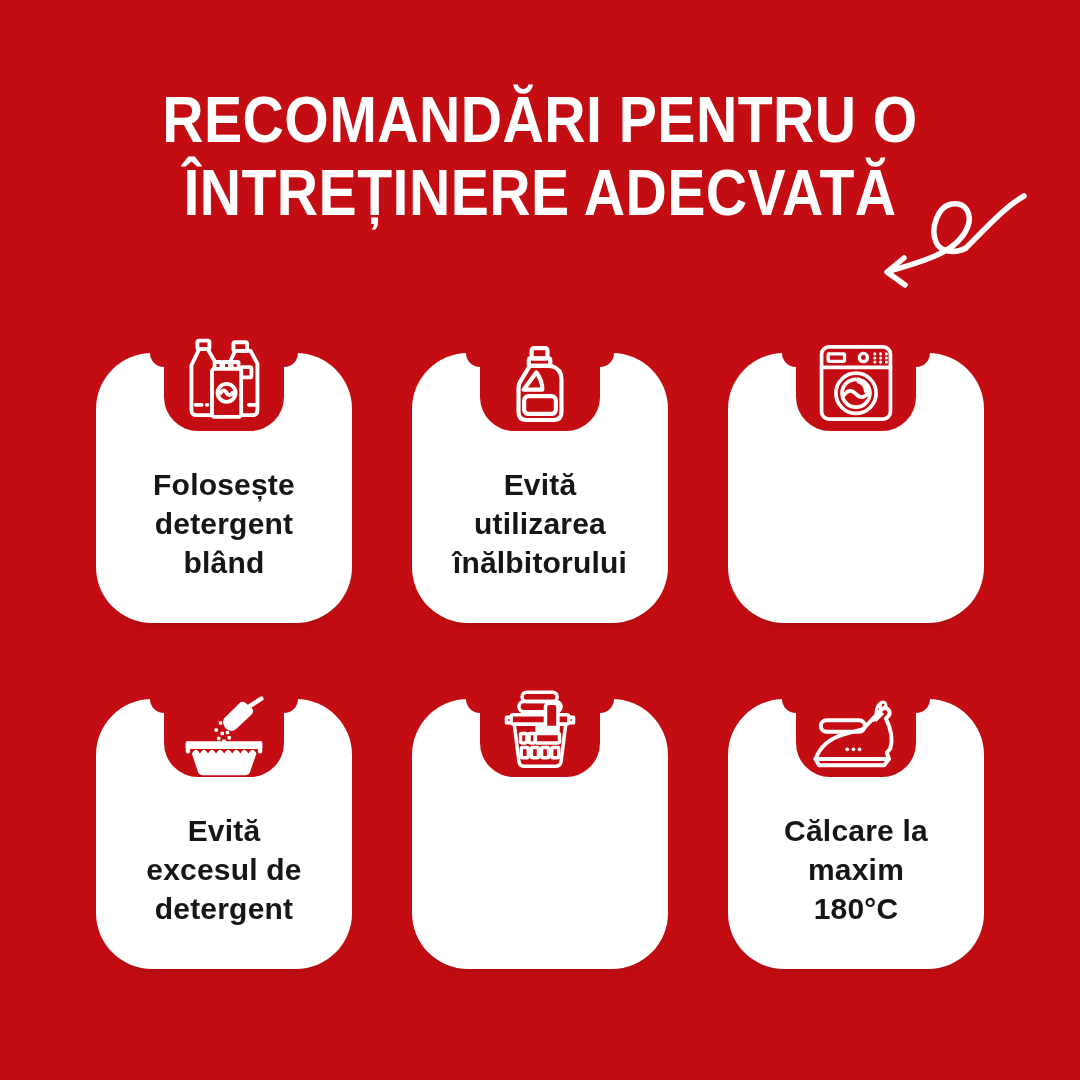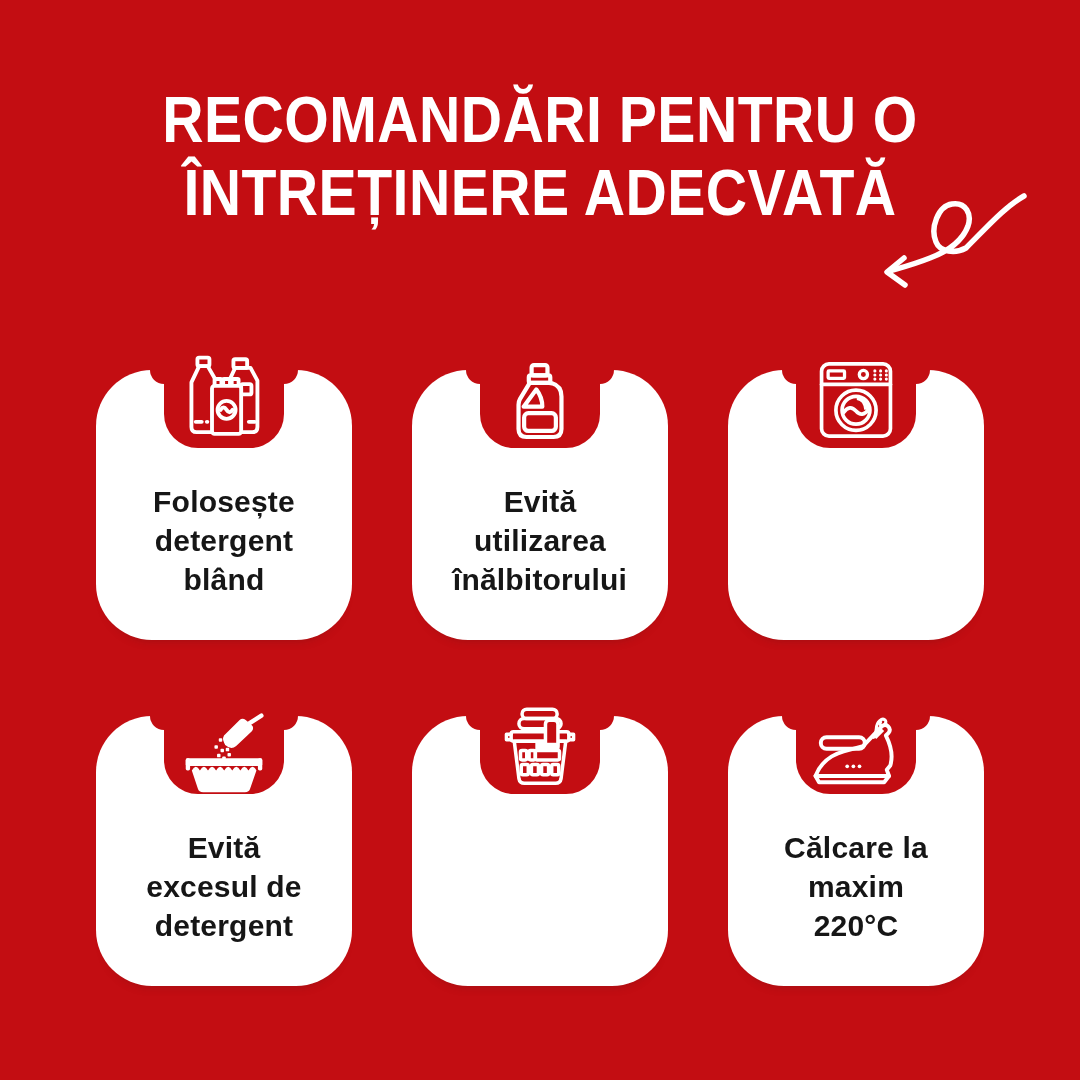--- a/index.html
+++ b/index.html
@@ -25,21 +25,21 @@
     line-height:1.12;
     letter-spacing:.5px;
     white-space:pre-line;
     transform:scaleX(.88);
     transform-origin:center top;
   }
   .doodle-arrow{
     position:absolute;left:865px;top:182px;
   }
   .grid{
-    position:absolute;top:370px;left:96px;
+    position:absolute;top:353px;left:96px;
     display:grid;
     grid-template-columns:repeat(3,256px);
     grid-auto-rows:270px;
     column-gap:60px;
     row-gap:76px;
   }
   .card{
     position:relative;
     background:var(--card);
     border-radius:56px;
@@ -237,16 +237,16 @@
               <circle cx="40" cy="57" r="2.1"></circle>
                 <circle cx="47" cy="57" r="2.1"></circle>
                 <circle cx="54" cy="57" r="2.1"></circle>
             </g>
           </g>
         </svg>
       </span>
     </div>
     <div class="label">Călcare la
 maxim
-220°C</div>
+180°C</div>
   </div>
 
 </div>
 
 </body></html>

